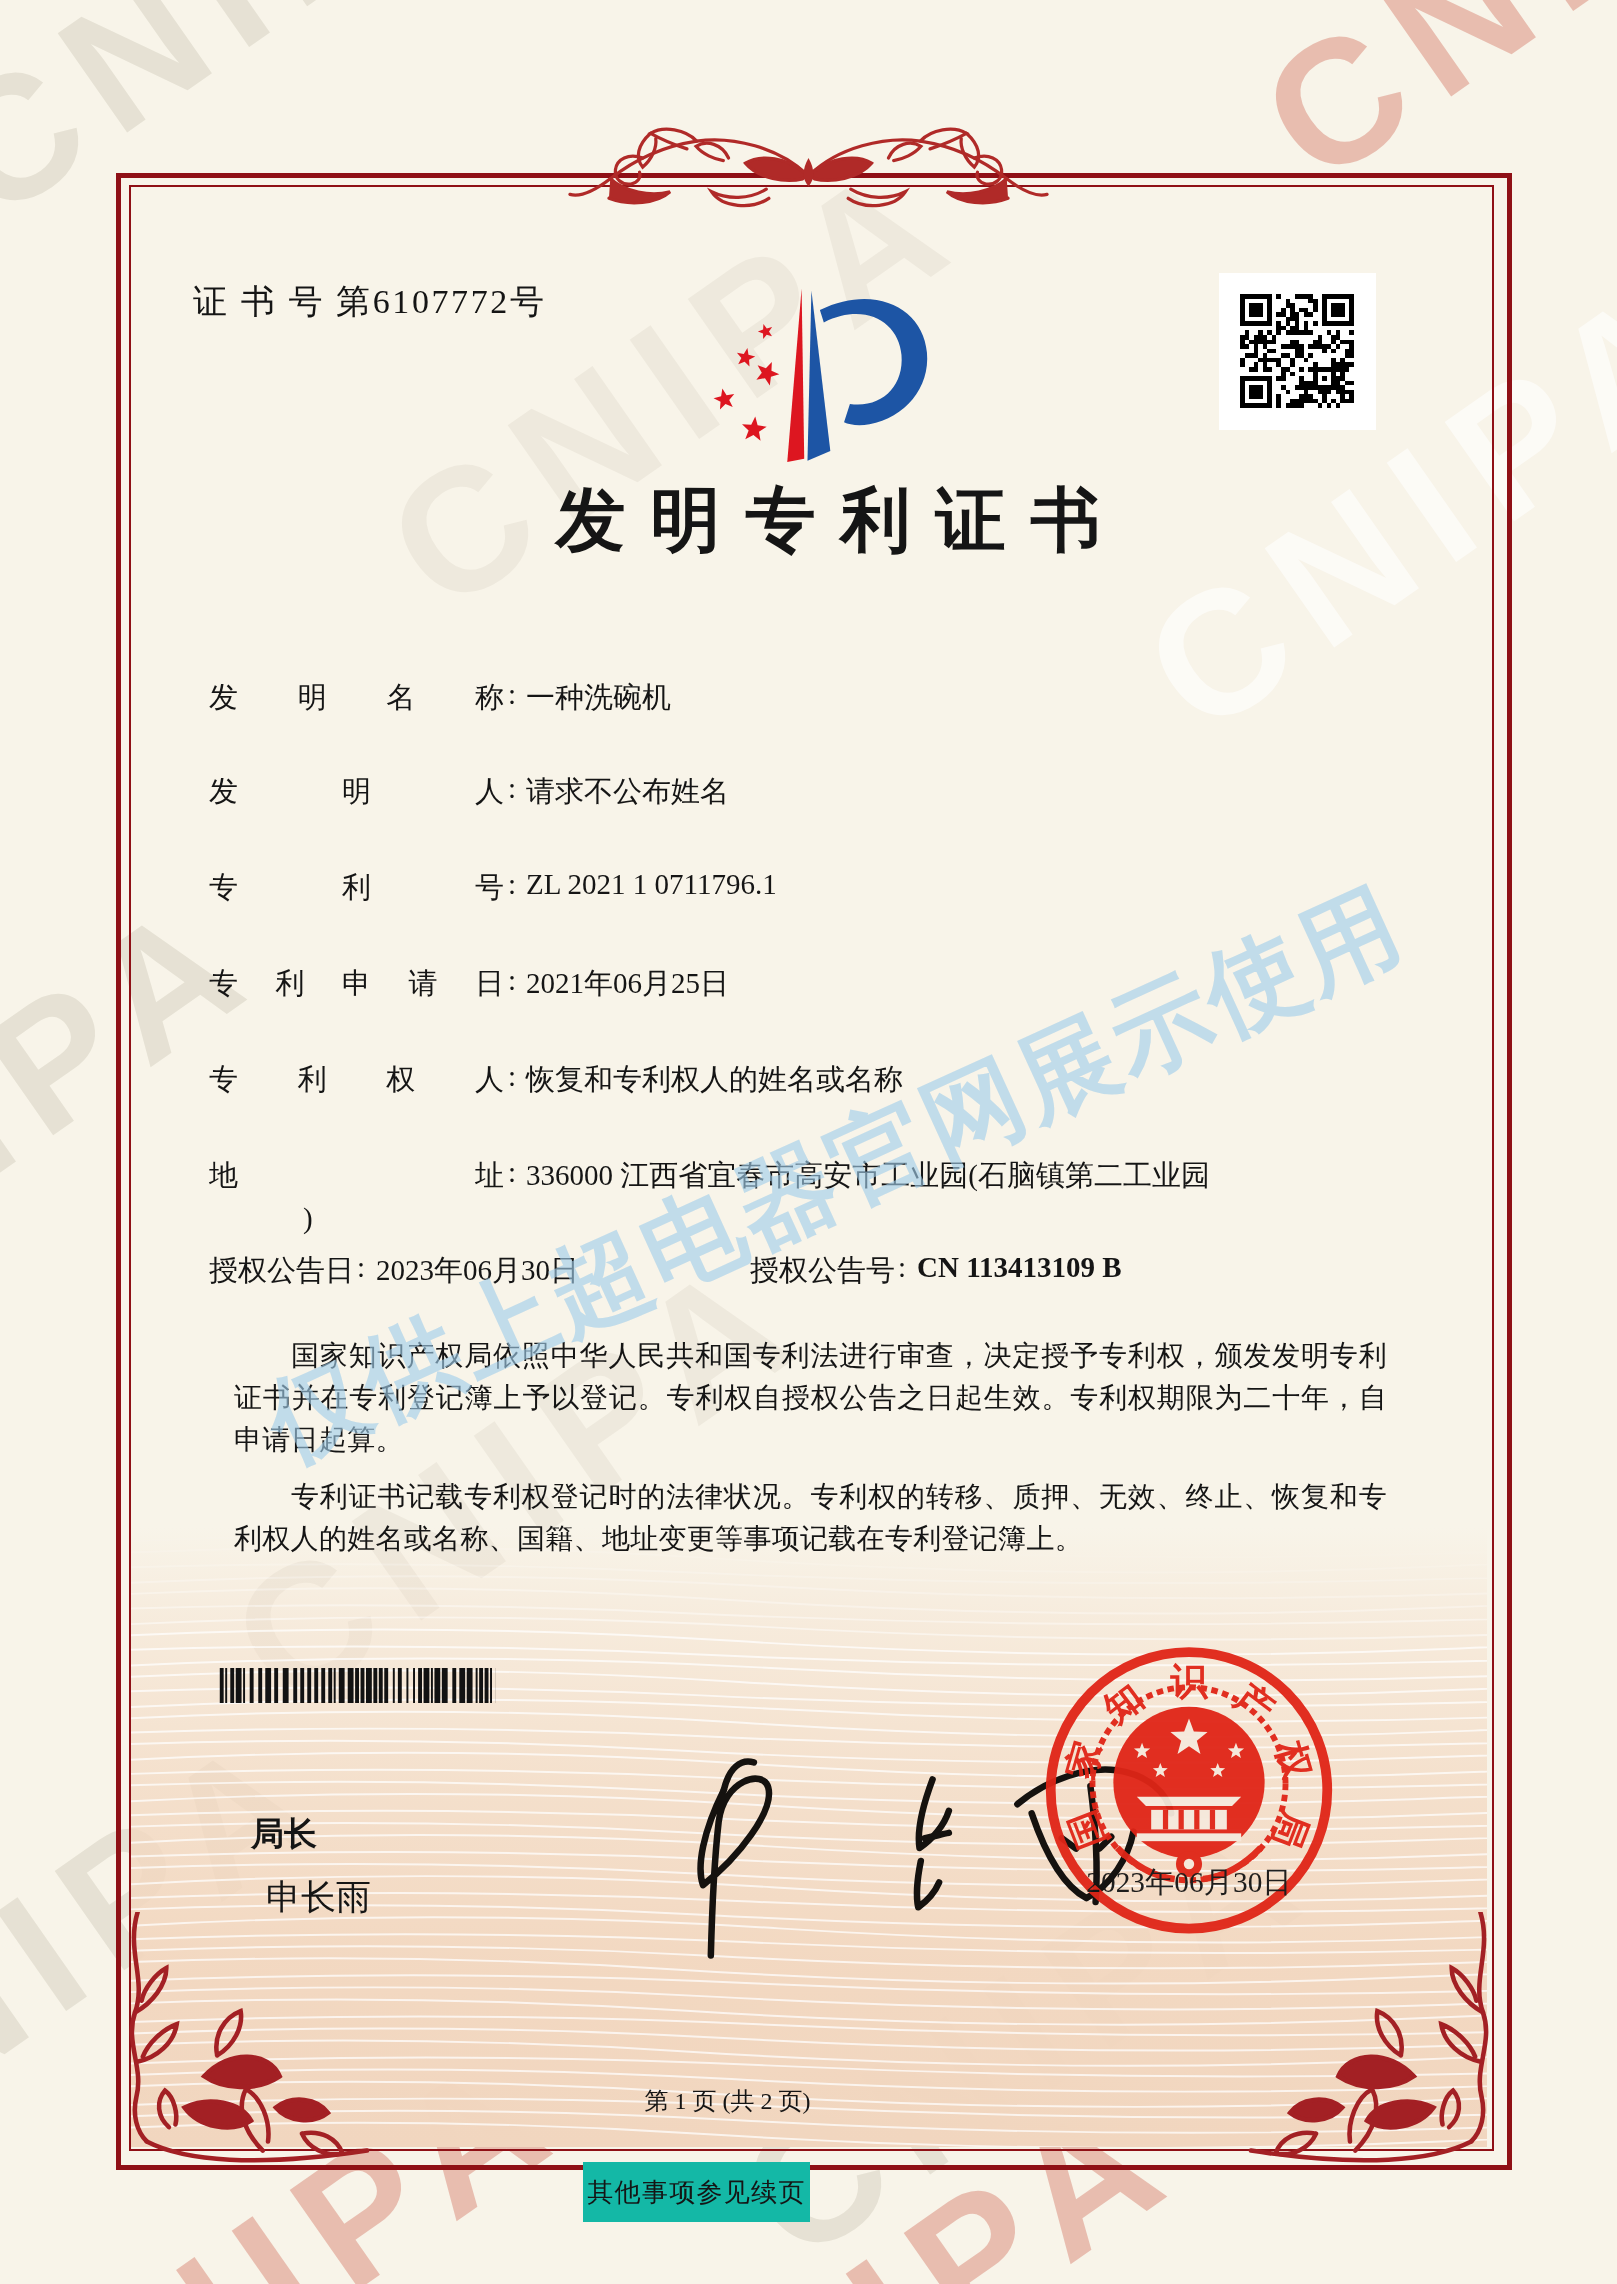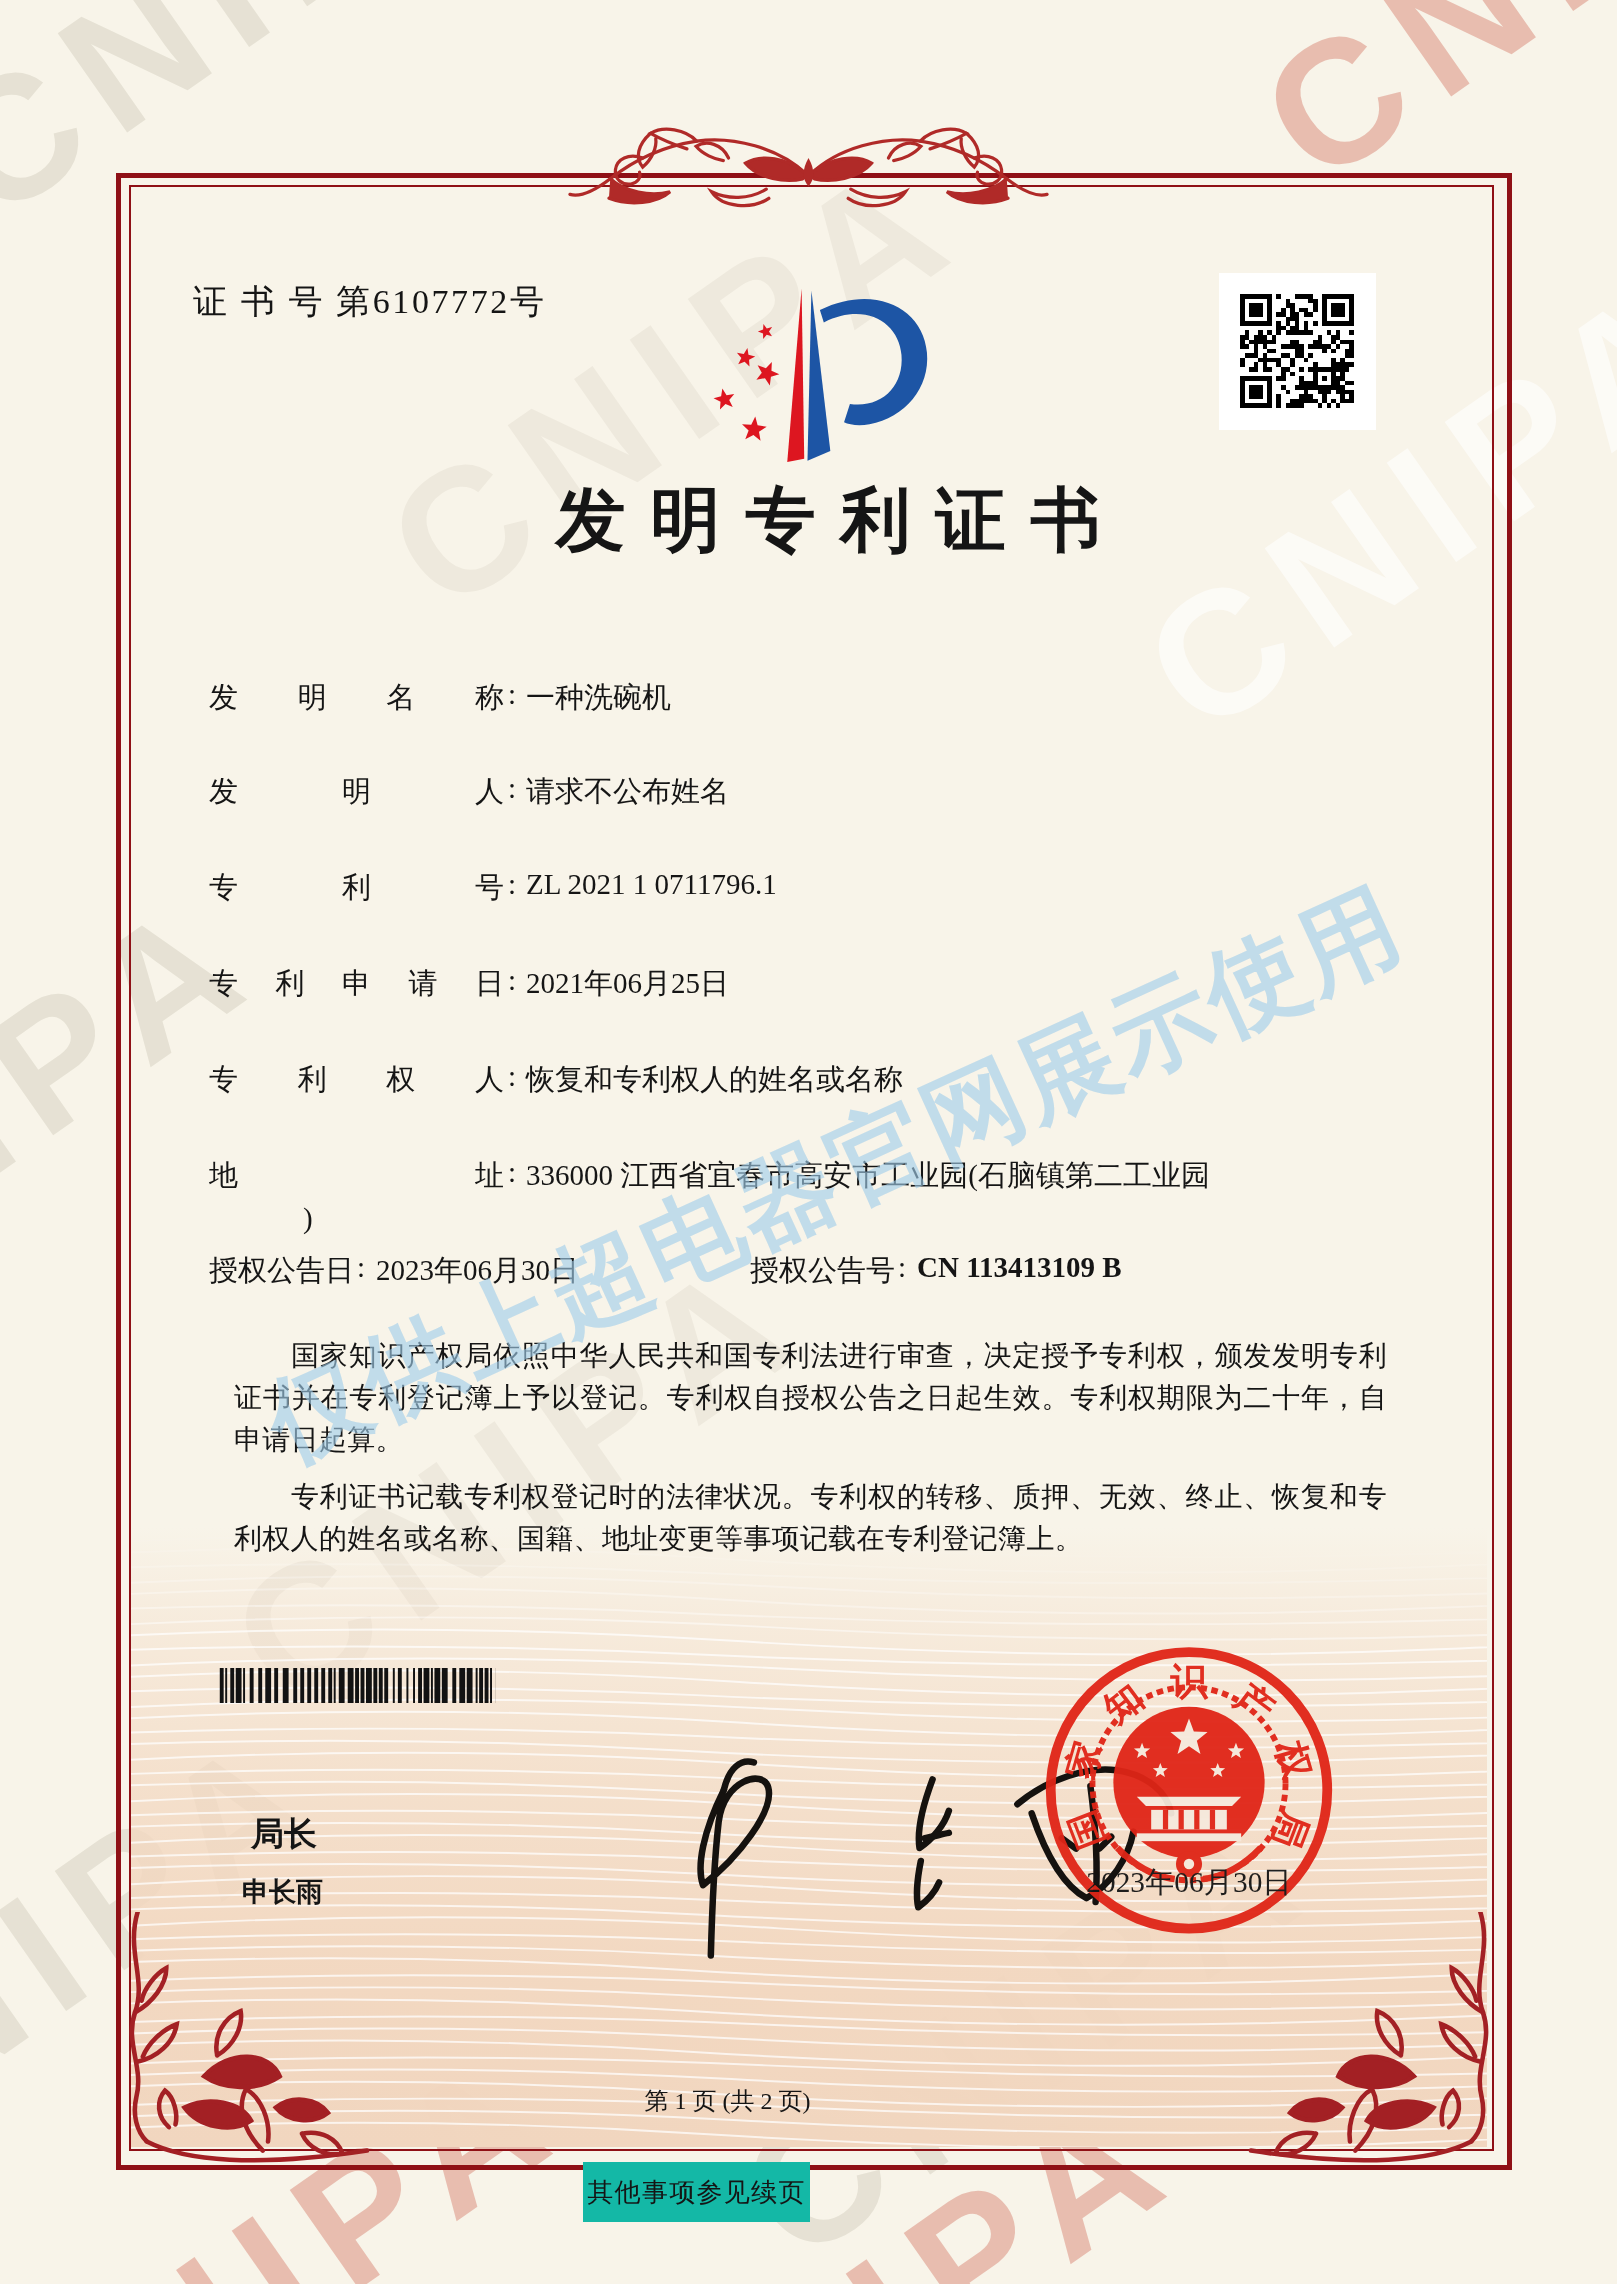--- a/index.html
+++ b/index.html
@@ -40,21 +40,21 @@
   .flabel{position:absolute;left:209px;width:295px;text-align:justify;text-align-last:justify;}
   .fcolon{position:absolute;left:508px;}
   .fvalue{position:absolute;left:526px;}
   .flabel2{position:absolute;}
   
   .para{position:absolute;left:234px;width:1153px;font-size:28px;line-height:42px;
       text-align:justify;text-indent:57px;z-index:30;letter-spacing:0.3px;}
   
   #barcode{position:absolute;left:219px;top:1668px;z-index:30;}
   #signer-title{position:absolute;left:251px;top:1812px;font-size:33px;font-weight:bold;z-index:30;}
-  #signer-name{position:absolute;left:242px;top:1874px;font-size:27px;font-weight:bold;z-index:30;}
+  #signer-name{position:absolute;left:266px;top:1874px;font-size:35px;font-weight:normal;z-index:30;}
   #signature{position:absolute;left:626px;top:1739px;z-index:35;}
   #seal{position:absolute;left:1039px;top:1639px;z-index:40;opacity:0.95;}
   #page-info{position:absolute;left:597px;width:261px;top:2085px;text-align:center;font-size:24px;z-index:30;}
   #cont-box{position:absolute;left:583px;top:2162px;width:227px;height:60px;background:#14b8a6;
       z-index:25;display:flex;align-items:center;justify-content:center;}
   #cont-box span{font-size:26px;letter-spacing:1.3px;}
 </style>
 </head>
 <body>
 

